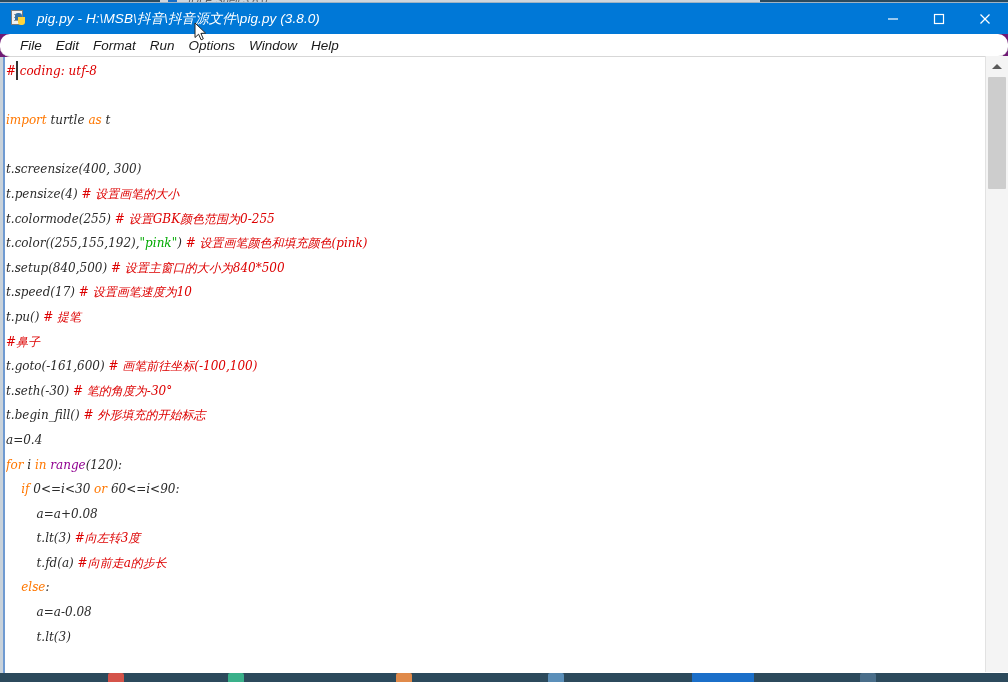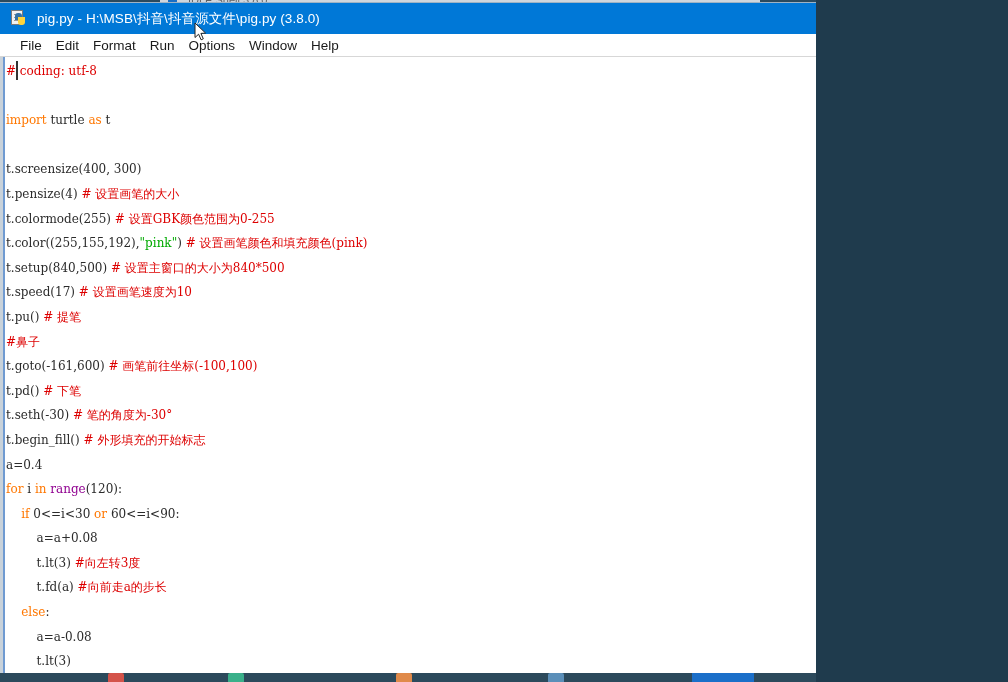--- a/index.html
+++ b/index.html
@@ -8,24 +8,25 @@
     background: #1f3b4d;
   }
   body {
     width: 1008px;
     height: 682px;
     overflow: hidden;
     font-family: "Liberation Sans", sans-serif;
   }
   #screen {
     position: relative;
-    width: 816px;
+    width: 1008px;
     height: 682px;
     overflow: hidden;
     background: #2a4a5e;
+    font-style: italic;
   }
 
   
   #bg-window {
     position: absolute;
     left: 160px;
     top: 0px;
     width: 600px;
     height: 7px;
     background: #cfd6dd;
@@ -166,20 +167,21 @@
   }
 
   
   #menubar {
     height: 22px;
     background: #ffffff;
     border-bottom: 1px solid #d7d7d7;
     display: flex;
     align-items: center;
     padding-left: 13px;
+    border-radius: 10px;
   }
   .menu-item {
     font-size: 13.5px;
     color: #1a1a1a;
     padding: 1px 7px;
     white-space: nowrap;
     cursor: default;
   }
 
   
@@ -328,21 +330,20 @@
           <div class="code-line"><span class="def"></span>&nbsp;</div>
           <div class="code-line"><span class="def">t.screensize(400, 300)</span></div>
           <div class="code-line"><span class="def">t.pensize(4) </span><span class="cmt"># 设置画笔的大小</span></div>
           <div class="code-line"><span class="def">t.colormode(255) </span><span class="cmt"># 设置GBK颜色范围为0-255</span></div>
           <div class="code-line"><span class="def">t.color((255,155,192),</span><span class="str">"pink"</span><span class="def">) </span><span class="cmt"># 设置画笔颜色和填充颜色(pink)</span></div>
           <div class="code-line"><span class="def">t.setup(840,500) </span><span class="cmt"># 设置主窗口的大小为840*500</span></div>
           <div class="code-line"><span class="def">t.speed(17) </span><span class="cmt"># 设置画笔速度为10</span></div>
           <div class="code-line"><span class="def">t.pu() </span><span class="cmt"># 提笔</span></div>
           <div class="code-line"><span class="cmt">#鼻子</span></div>
           <div class="code-line"><span class="def">t.goto(-161,600) </span><span class="cmt"># 画笔前往坐标(-100,100)</span></div>
-          <div class="code-line"><span class="def">t.pd() </span><span class="cmt"># 下笔</span></div>
           <div class="code-line"><span class="def">t.seth(-30) </span><span class="cmt"># 笔的角度为-30°</span></div>
           <div class="code-line"><span class="def">t.begin_fill() </span><span class="cmt"># 外形填充的开始标志</span></div>
           <div class="code-line"><span class="def">a=0.4</span></div>
           <div class="code-line"><span class="kw">for</span><span class="def"> i </span><span class="kw">in</span><span class="def"> </span><span class="bi">range</span><span class="def">(120):</span></div>
           <div class="code-line"><span class="def">    </span><span class="kw">if</span><span class="def"> 0&lt;=i&lt;30 </span><span class="kw">or</span><span class="def"> 60&lt;=i&lt;90:</span></div>
           <div class="code-line"><span class="def">        a=a+0.08</span></div>
           <div class="code-line"><span class="def">        t.lt(3) </span><span class="cmt">#向左转3度</span></div>
           <div class="code-line"><span class="def">        t.fd(a) </span><span class="cmt">#向前走a的步长</span></div>
           <div class="code-line"><span class="def">    </span><span class="kw">else</span><span class="def">:</span></div>
           <div class="code-line"><span class="def">        a=a-0.08</span></div>

